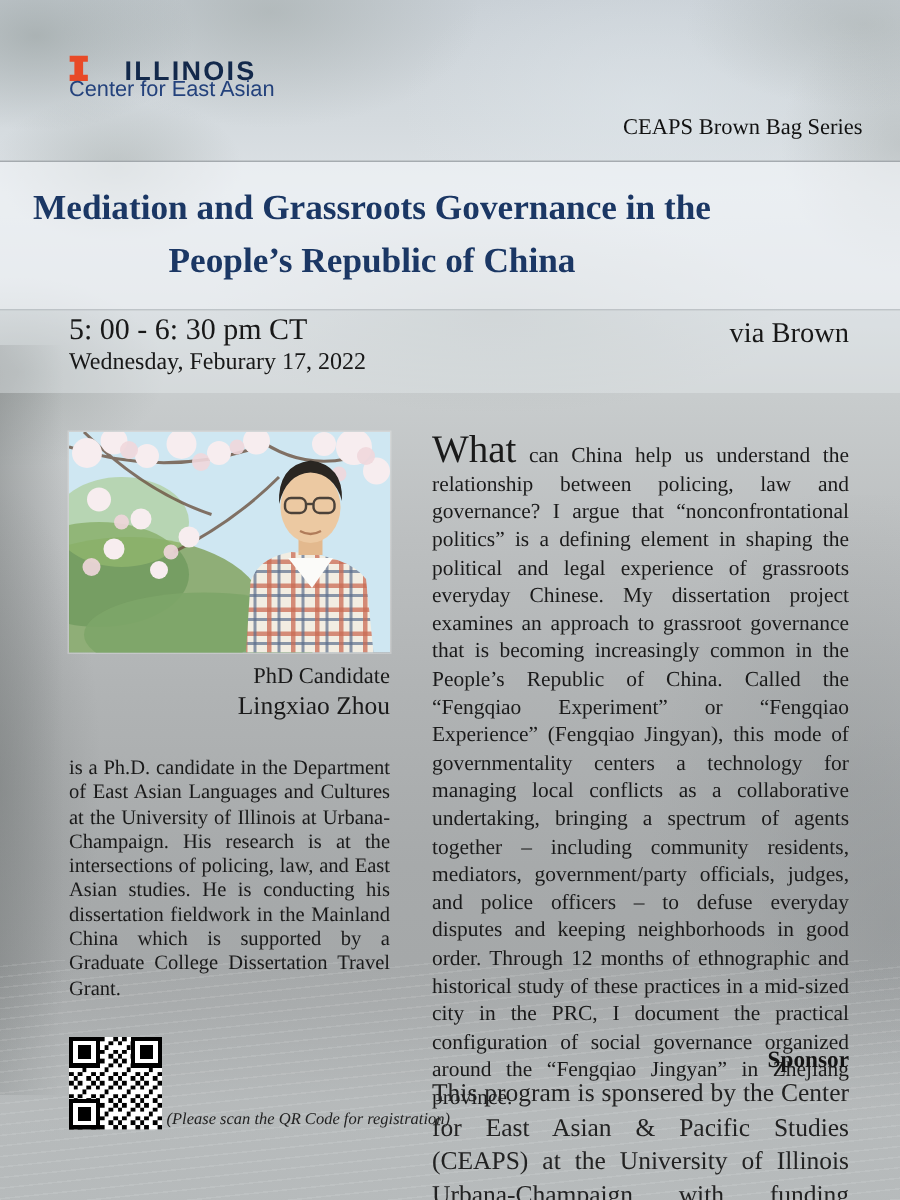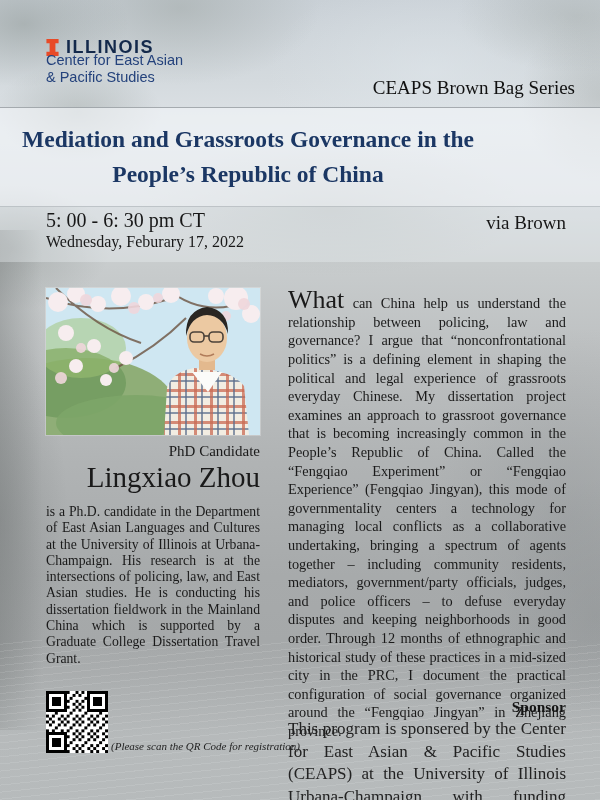--- a/index.html
+++ b/index.html
@@ -42,40 +42,40 @@
     content:"";position:absolute;inset:0;
     background:repeating-linear-gradient(-6deg, rgba(255,255,255,.10) 0 1px, transparent 1px 7px);
   }
   
   .title-band{position:absolute;left:0;top:107px;width:600px;height:98px;
     background:rgba(242,245,248,.66);
     border-top:1px solid rgba(110,116,122,.55);
     border-bottom:1px solid rgba(110,116,122,.55);}
   .info-band{position:absolute;left:0;top:206px;width:600px;height:56px;background:rgba(233,238,242,.38);}
   
-  .logo-row{position:absolute;left:46px;top:37px;display:flex;align-items:center;gap:7px;
+  .logo-row{position:absolute;left:46px;top:37px;display:flex;align-items:flex-start;gap:24px;
     font-family:"Liberation Sans", sans-serif;}
   .block-i{width:13px;height:17px;display:block;}
   .wordmark{font-size:18px;font-weight:bold;letter-spacing:1.5px;color:#13294B;}
   .unit{position:absolute;left:46px;top:52px;font-family:"Liberation Sans", sans-serif;
     font-size:14.5px;line-height:1.18;color:#24427c;}
-  .series{position:absolute;right:25px;top:77px;font-size:19px;color:#111;}
+  .series{position:absolute;right:25px;top:77px;font-size:15px;color:#111;}
   
   .title{position:absolute;left:0;top:122px;width:496px;text-align:center;
     font-size:23.5px;font-weight:bold;color:#1b3764;line-height:1.5;}
   
   .time{position:absolute;left:46px;top:209px;font-size:20px;color:#181818;}
   .date{position:absolute;left:46px;top:233px;font-size:16px;color:#181818;}
   .platform{position:absolute;right:34px;top:212px;font-size:19px;color:#181818;}
   
   .photo{position:absolute;left:46px;top:288px;width:214px;height:147px;overflow:hidden;
     box-shadow:0 0 0 1px rgba(255,255,255,.25);}
   .speaker-block{position:absolute;left:46px;top:443px;width:214px;text-align:right;color:#1a1a1a;}
   .speaker-role{font-size:15px;}
-  .speaker-name{font-size:29px;margin-top:1px;}
+  .speaker-name{font-size:17px;margin-top:1px;}
   .bio{position:absolute;left:46px;top:504px;width:214px;font-size:13.7px;line-height:16.3px;
     text-align:justify;color:#1a1a1a;}
   
   .abstract{position:absolute;left:288px;top:277px;width:278px;font-size:14.3px;line-height:18.6px;
     text-align:justify;color:#1a1a1a;}
   .lead{font-size:26px;line-height:18.6px;}
   
   .qr{position:absolute;left:46px;top:691px;width:62px;height:62px;display:block;}
   .qr-caption{position:absolute;left:111px;top:740px;width:210px;font-size:11px;font-style:italic;color:#222;}
   .sponsor-heading{position:absolute;left:288px;top:698px;width:278px;text-align:right;
@@ -97,21 +97,20 @@
   <div class="info-band"></div>
 
   <div class="logo-row">
     <svg class="block-i" viewBox="0 0 10 14">
       <path d="M0 0 H10 V3.4 H7.4 V10.6 H10 V14 H0 V10.6 H2.6 V3.4 H0 Z" fill="#E84A27"></path>
     </svg>
     <span class="wordmark">ILLINOIS</span>
   </div>
   <div class="unit">
     <div>Center for East Asian</div>
-    <div>&amp; Pacific Studies</div>
   </div>
   <div class="series">CEAPS Brown Bag Series</div>
 
   <div class="title">
     <div>Mediation and Grassroots Governance in the</div>
     <div>People’s Republic of China</div>
   </div>
 
   <div class="time">5: 00 - 6: 30 pm CT</div>
   <div class="date">Wednesday, Feburary 17, 2022</div>

